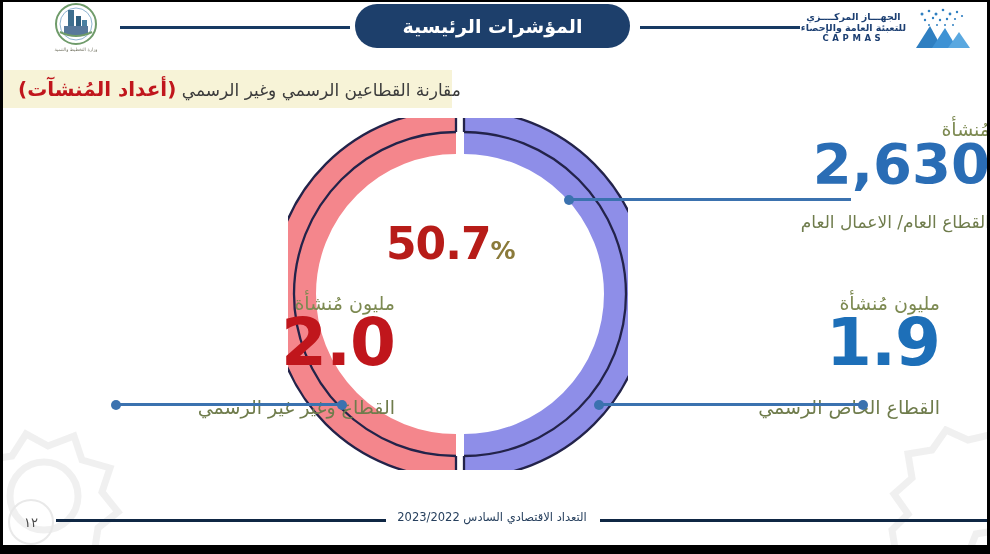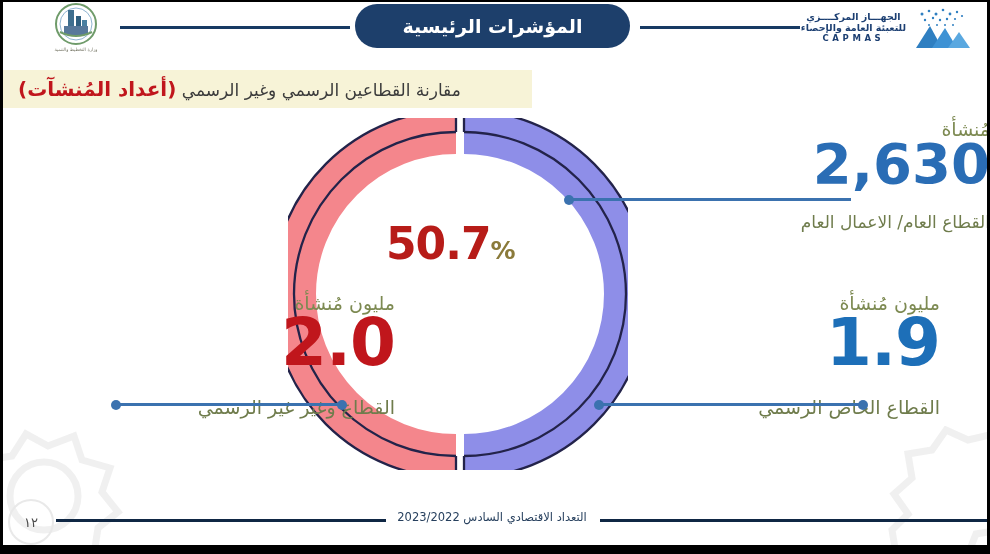--- a/index.html
+++ b/index.html
@@ -95,21 +95,21 @@
     color: #ffffff;
     font-size: 19px;
     font-weight: bold;
     letter-spacing: .3px;
   }
 
   
   .banner {
     position: absolute;
     left: 0; top: 70px;
-    width: 532px; height: 38px;
+    width: 452px; height: 38px;
     background: #f7f3d7;
     display: flex;
     align-items: center;
     justify-content: flex-end;
     padding-left: 18px;
     padding-right: 12px;
     box-sizing: border-box;
   }
   .banner-text {
     font-size: 17px;

